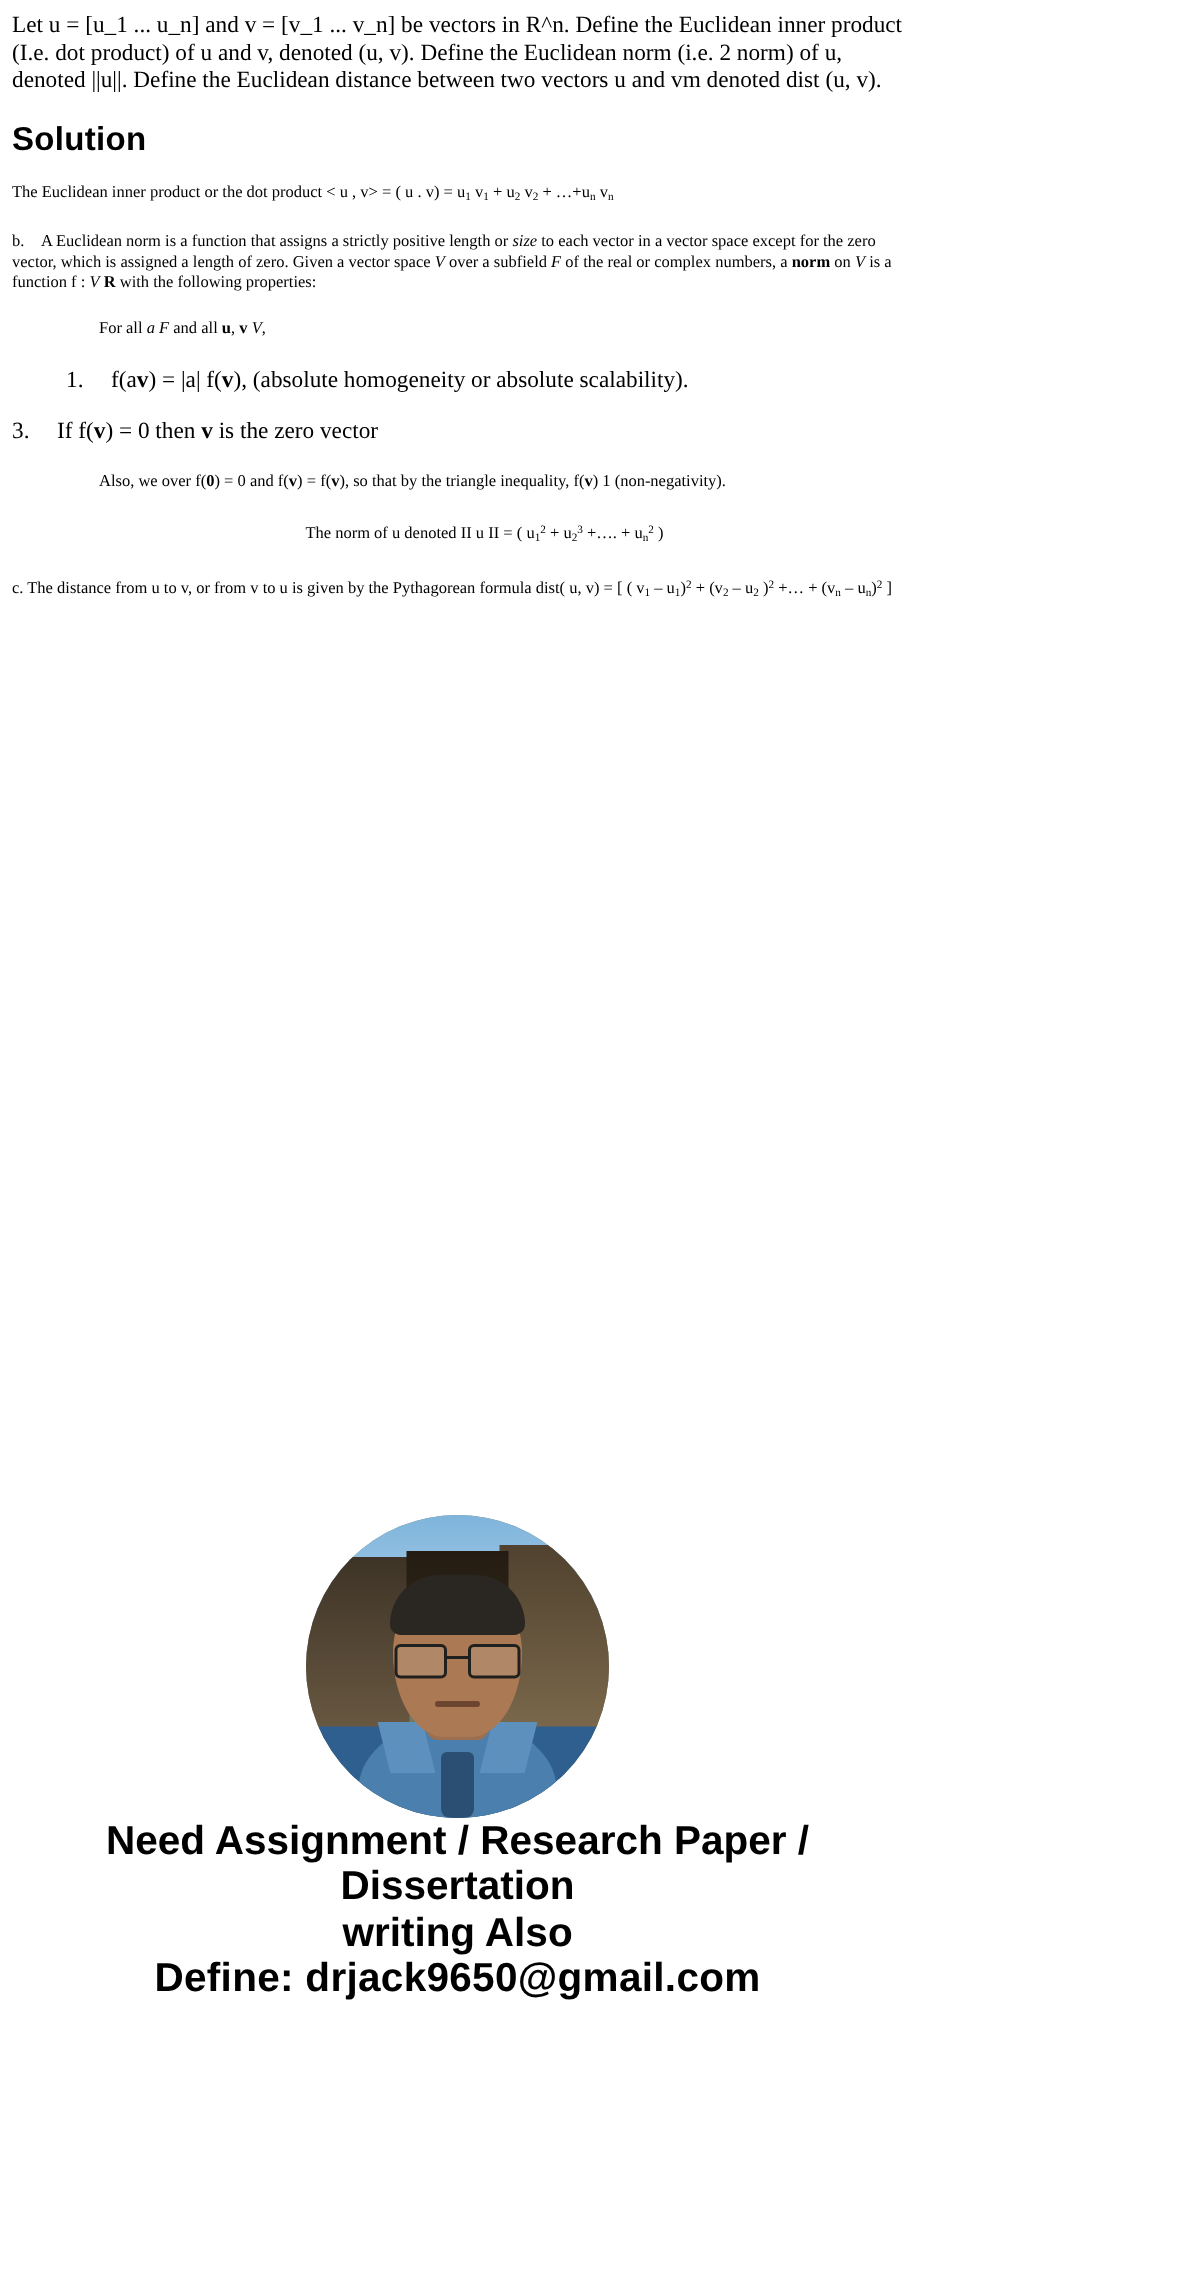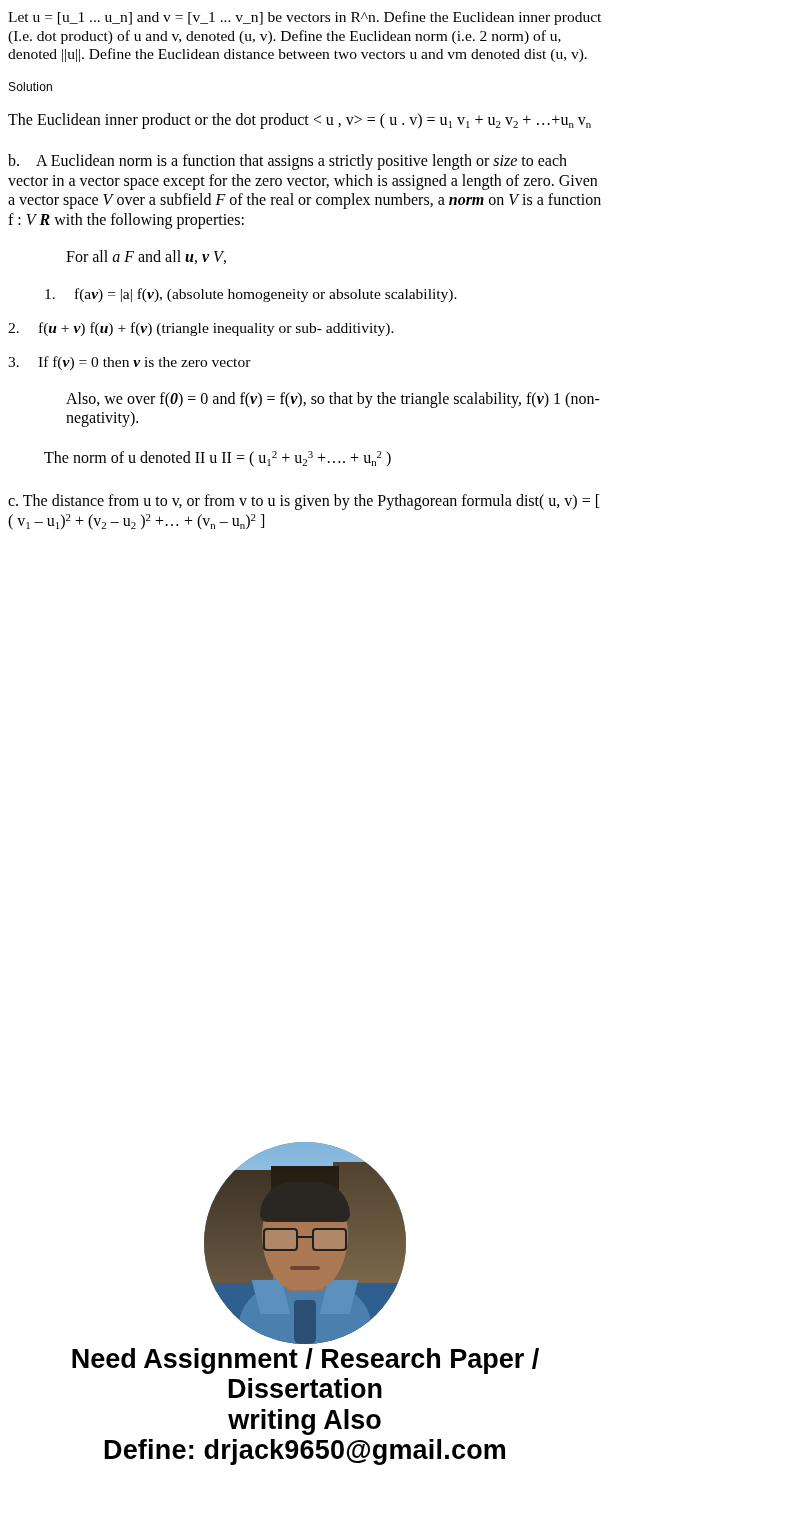--- a/index.html
+++ b/index.html
@@ -16,51 +16,51 @@
   }
   .page {
     width: 630px;
     min-height: 1523px;
     box-sizing: border-box;
     padding: 8px 28px 0 8px;
     position: relative;
   }
   p, div.line {
     margin: 0;
-    font-size: 16px;
+    font-size: 11px;
     line-height: 1.22;
   }
   .para {
     margin: 0 0 10px 0;
     text-align: left;
   }
   .intro {
     margin: 0 0 16px 0;
     font-size: 15.5px;
     line-height: 1.2;
   }
   h2.solution {
     font-family: "Liberation Sans", sans-serif;
-    font-size: 12px;
-    font-weight: normal;
+    font-size: 22px;
+    font-weight: bold;
     margin: 0 0 16px 0;
     letter-spacing: 0.2px;
   }
   .indent-1 { padding-left: 58px; }
   .indent-3 { padding-left: 36px; }
   .listrow {
     display: block;
     margin: 0 0 12px 0;
     font-size: 15.5px;
   }
   .listnum {
     display: inline-block;
     width: 30px;
   }
-  .bi { font-weight: bold; font-style: italic; }
+  .bi { font-weight: bold; }
   .it { font-style: italic; }
   sub { font-size: 68%; vertical-align: -0.28em; }
   sup { font-size: 68%; vertical-align: 0.45em; }
 
   .photo-wrap {
     margin-top: 610px;
     text-align: center;
   }
   .photo {
     width: 202px;
@@ -175,33 +175,30 @@
   </p>
 
   <p class="para indent-1" style="margin-top:18px;">
     <span>For all </span><span class="it">a</span><span> </span><span class="it">F</span><span> and all </span><span class="bi">u</span><span>, </span><span class="bi">v</span> <span class="it">V</span><span>,</span>
   </p>
 
   <div class="listrow" style="margin-top:18px;margin-left:36px;">
     <span class="listnum">1.</span><span>f(a</span><span class="bi">v</span><span>) = |a| f(</span><span class="bi">v</span><span>), (absolute homogeneity or absolute scalability).</span>
   </div>
 
-  <div class="listrow" style="margin-top:16px;">
-    <span class="listnum">2.</span><span>f(</span><span class="bi">u</span><span> + </span><span class="bi">v</span><span>) f(</span><span class="bi">u</span><span>) + f(</span><span class="bi">v</span><span>) (triangle inequality or sub- additivity).</span>
-  </div>
 
   <div class="listrow" style="margin-top:16px;">
     <span class="listnum">3.</span><span>If f(</span><span class="bi">v</span><span>) = 0 then </span><span class="bi">v</span><span> is the zero vector</span>
   </div>
 
   <p class="para indent-1" style="margin-top:18px;">
-    <span>Also, we over f(</span><span class="bi">0</span><span>) = 0 and f(</span><span class="bi">v</span><span>) = f(</span><span class="bi">v</span><span>), so that by the triangle scalability, f(</span><span class="bi">v</span><span>) 1 (non-negativity).</span>
-  </p>
-
-  <p class="para indent-3" style="margin-top:20px;">
+    <span>Also, we over f(</span><span class="bi">0</span><span>) = 0 and f(</span><span class="bi">v</span><span>) = f(</span><span class="bi">v</span><span>), so that by the triangle inequality, f(</span><span class="bi">v</span><span>) 1 (non-negativity).</span>
+  </p>
+
+  <p class="para indent-3" style="margin-top:20px;text-align:center;">
     <span>The norm of u denoted II u II = ( u</span><sub>1</sub><sup>2</sup><span> + u</span><sub>2</sub><sup>3</sup><span> +…. + u</span><sub>n</sub><sup>2</sup><span> )</span>
   </p>
 
   <p class="para" style="margin-top:22px;">
     <span>c. The distance from u to v, or from v to u is given by the Pythagorean formula dist( u, v) = [ ( v</span><sub>1</sub><span> – u</span><sub>1</sub><span>)</span><sup>2</sup><span> + (v</span><sub>2</sub><span> – u</span><sub>2</sub><span> )</span><sup>2</sup><span> +…</span>
     <span>+ (v</span><sub>n</sub><span> – u</span><sub>n</sub><span>)</span><sup>2</sup><span> ]</span>
   </p>
 
   <div class="photo-wrap">
     <div class="photo">

